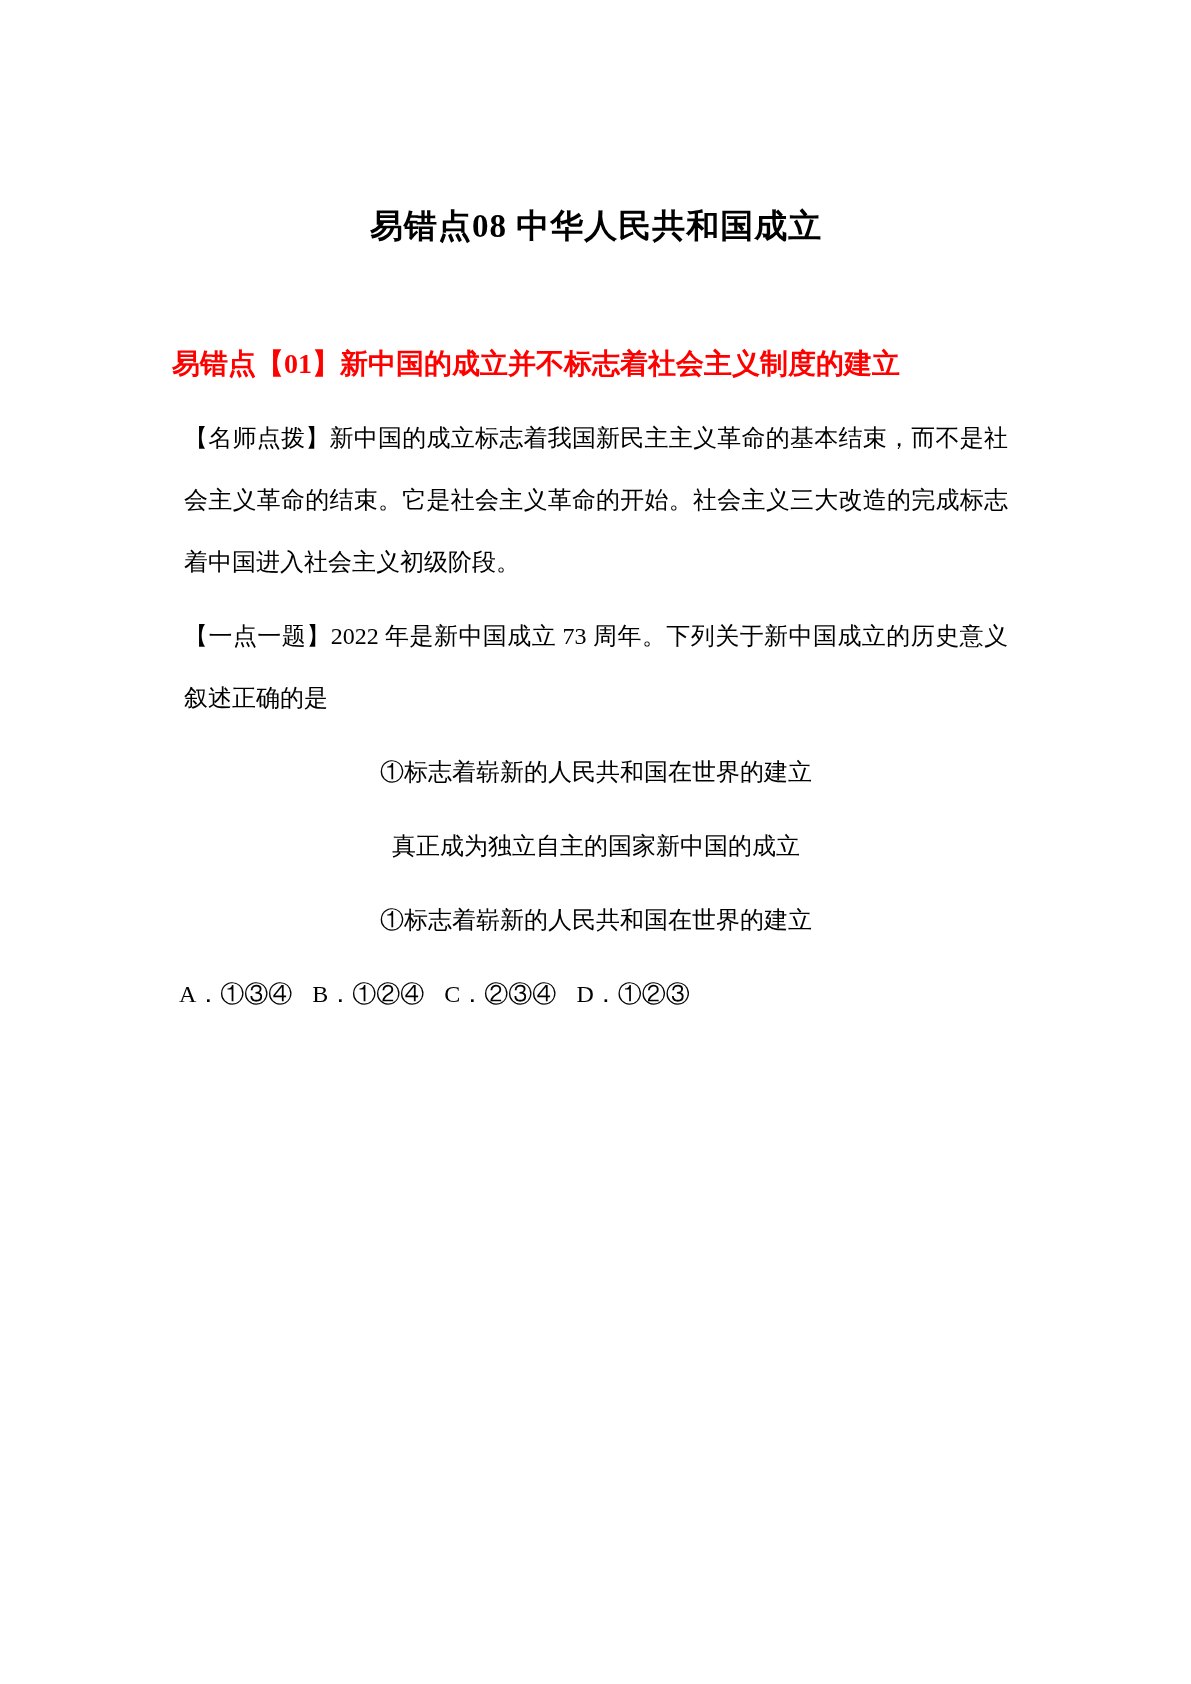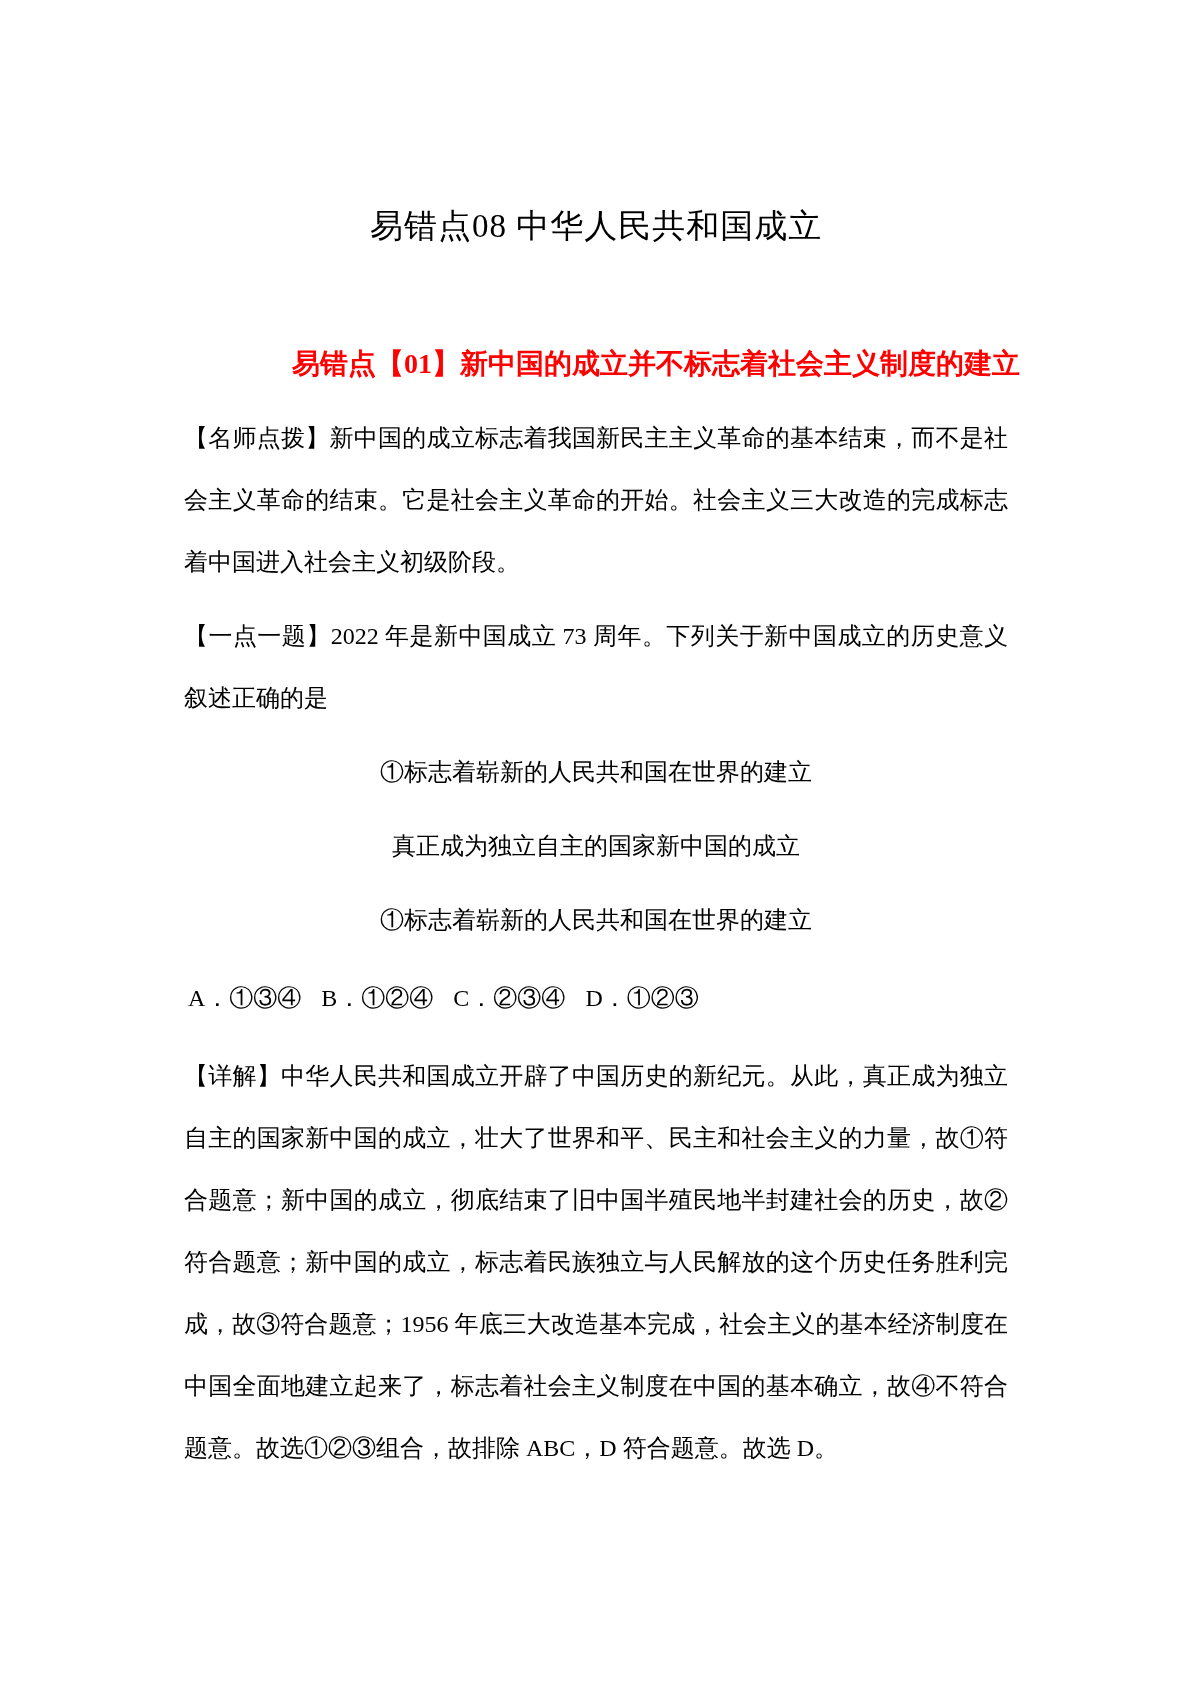--- a/index.html
+++ b/index.html
@@ -14,48 +14,47 @@
     height: 1684px;
     background: #ffffff;
     font-family: "Liberation Serif", "DejaVu Serif", serif;
     color: #000000;
     padding: 204px 171px 0 172px;
     overflow: hidden;
   }
   .doc-title {
     font-size: 33px;
     line-height: 44px;
-    font-weight: 400;
+    font-weight: 700;
     text-align: center;
     letter-spacing: 1px;
     margin: 0 0 85px 0;
   }
   .section-heading {
     font-size: 28px;
     line-height: 62px;
     font-weight: bold;
     color: #FF0000;
     margin: 0;
     white-space: nowrap;
-    text-align: right;
   }
   .para {
     font-size: 24px;
     line-height: 62px;
     margin: 12px;
     text-align: justify;
     text-justify: inter-ideograph;
   }
   .para.no-justify {
     text-align: center;
   }
   .options-line {
     font-size: 24px;
     line-height: 62px;
-    margin: 16px;
+    margin: 7px;
   }
   .options-line .option {
     margin-right: 14px;
   }
 </style>
 </head>
 <body>
 
 <div class="page">
 
@@ -74,15 +73,14 @@
 
   <p class="para no-justify">①标志着崭新的人民共和国在世界的建立</p>
 
   <p class="options-line">
     <span class="option">A．①③④</span>
     <span class="option">B．①②④</span>
     <span class="option">C．②③④</span>
     <span class="option">D．①②③</span>
   </p>
 
-  <p class="para">【详解】中华人民共和国成立开辟了中国历史的新纪元。从此，真正成为独立自主的国家新中国的成立，壮大了世界和平、民主和社会主义的力量，故①符合题意；新中国的成立，彻底结束了旧中国半殖民地半封建社会的历史，故②符合题意；新中国的成立，标志着民族独立与人民解放的这个历史任务胜利完成，故③符合题意；1956 年底三大改造基本完成，社会主义的基本经济制度在中国全面地建立起来了，标志着社会主义制度在中国的基本确立，故④不符合题意。故选①②③组合，故排除 ABC，D 符合题意。故选 D。</p>
 
 </div>
 
 </body></html>

